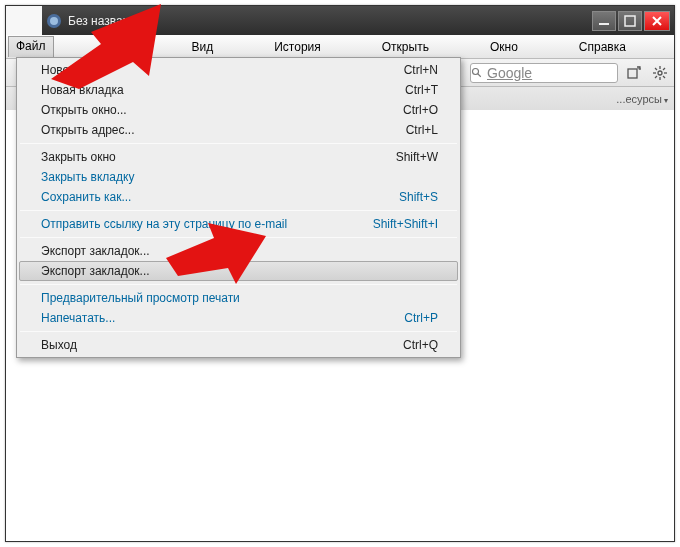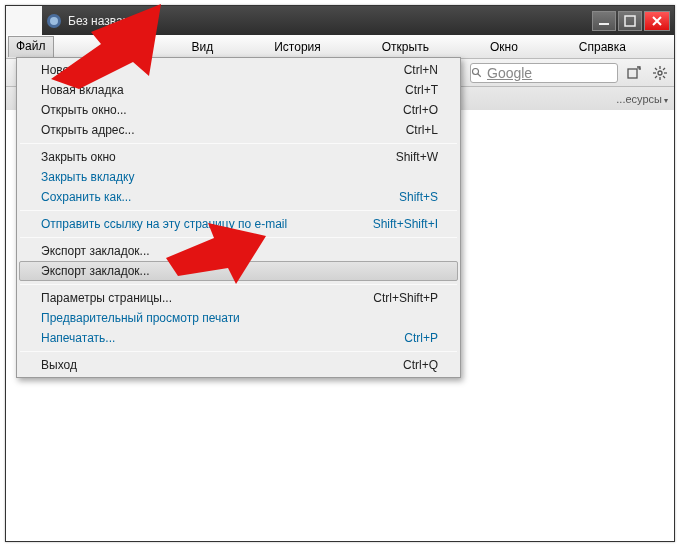--- a/index.html
+++ b/index.html
@@ -174,24 +174,20 @@
       <div class="menu-item">
           <span>Экспорт закладок...</span>
           <span class="shortcut"></span>
         </div>
       <div class="menu-item hover">
           <span>Экспорт закладок...</span>
           <span class="shortcut"></span>
         </div>
       <div class="menu-sep"></div>
 
-      <div class="menu-item">
-          <span>Параметры страницы...</span>
-          <span class="shortcut">Ctrl+Shift+P</span>
-        </div>
       <div class="menu-item disabled">
           <span>Предварительный просмотр печати</span>
           <span class="shortcut"></span>
         </div>
       <div class="menu-item disabled">
           <span>Напечатать...</span>
           <span class="shortcut">Ctrl+P</span>
         </div>
       <div class="menu-sep"></div>
 

